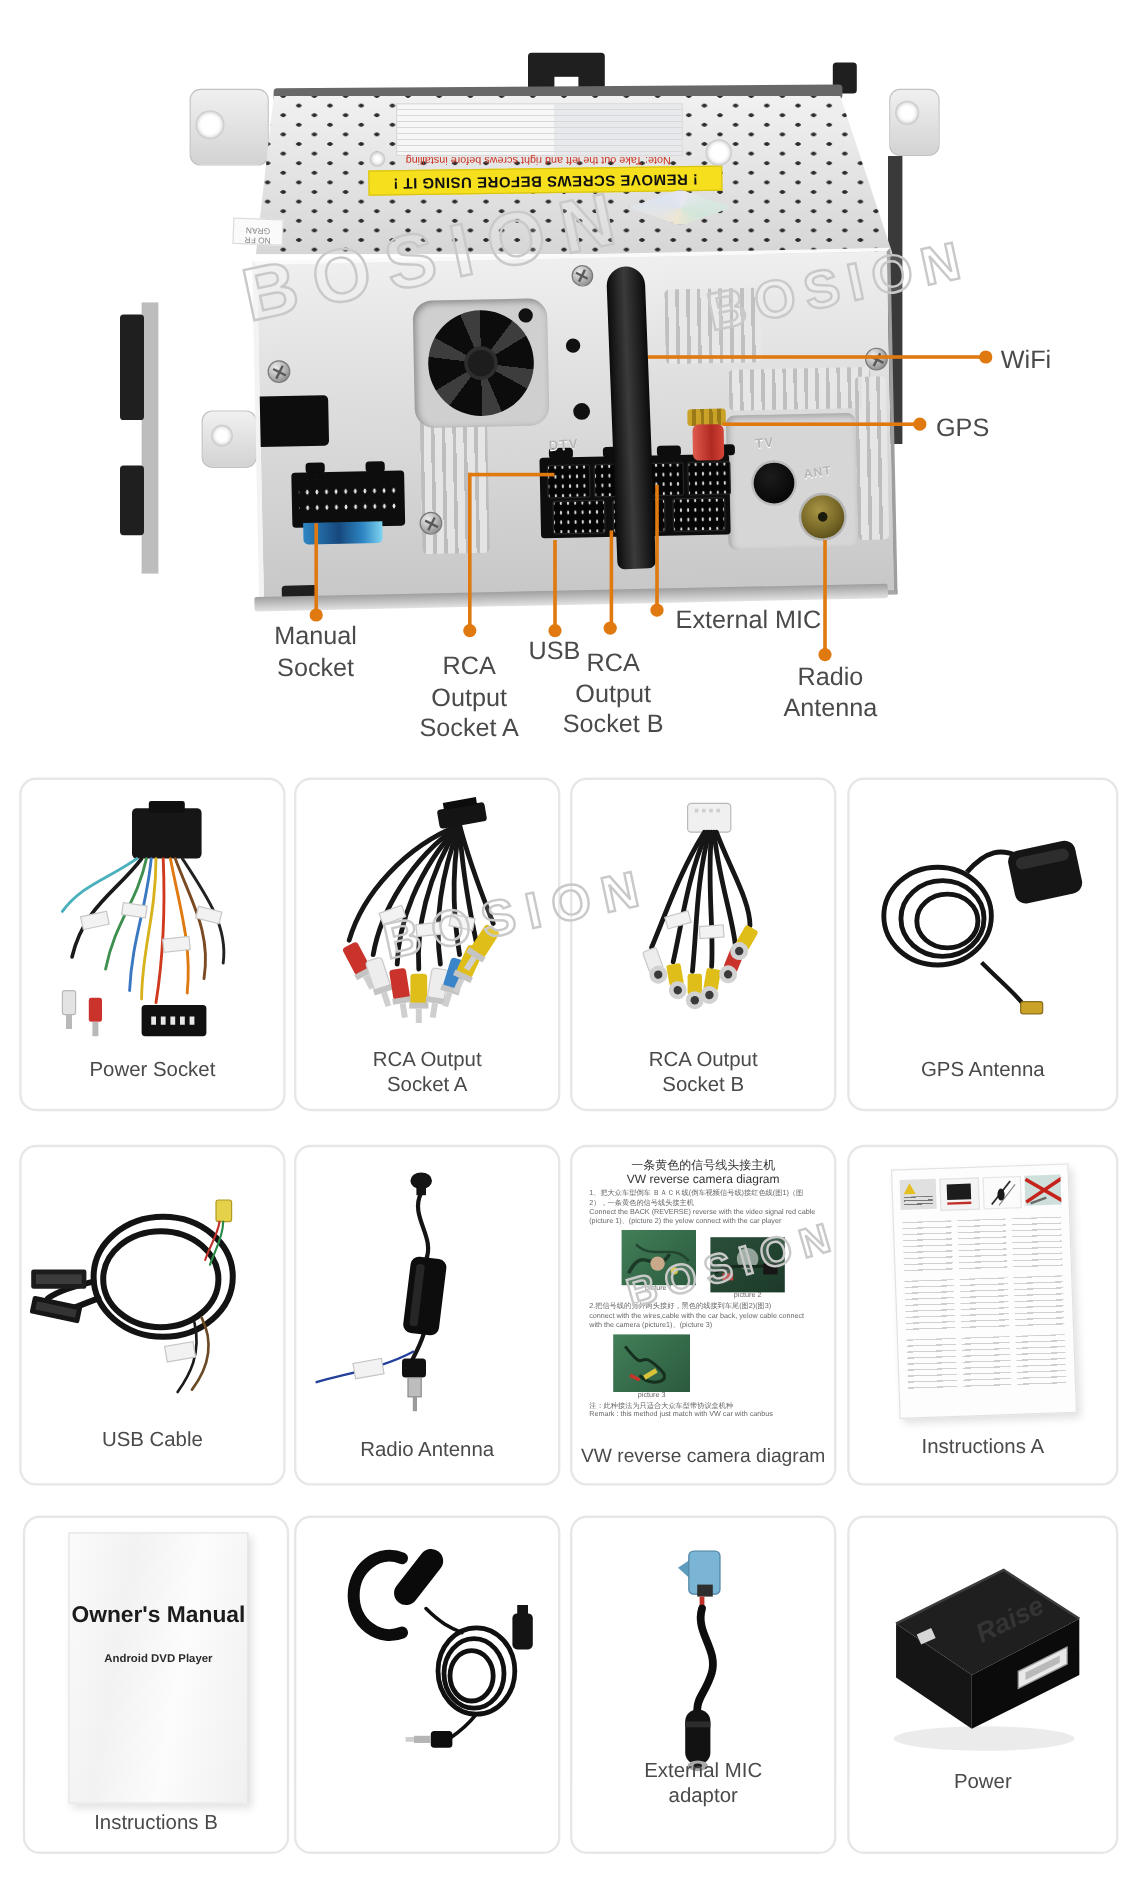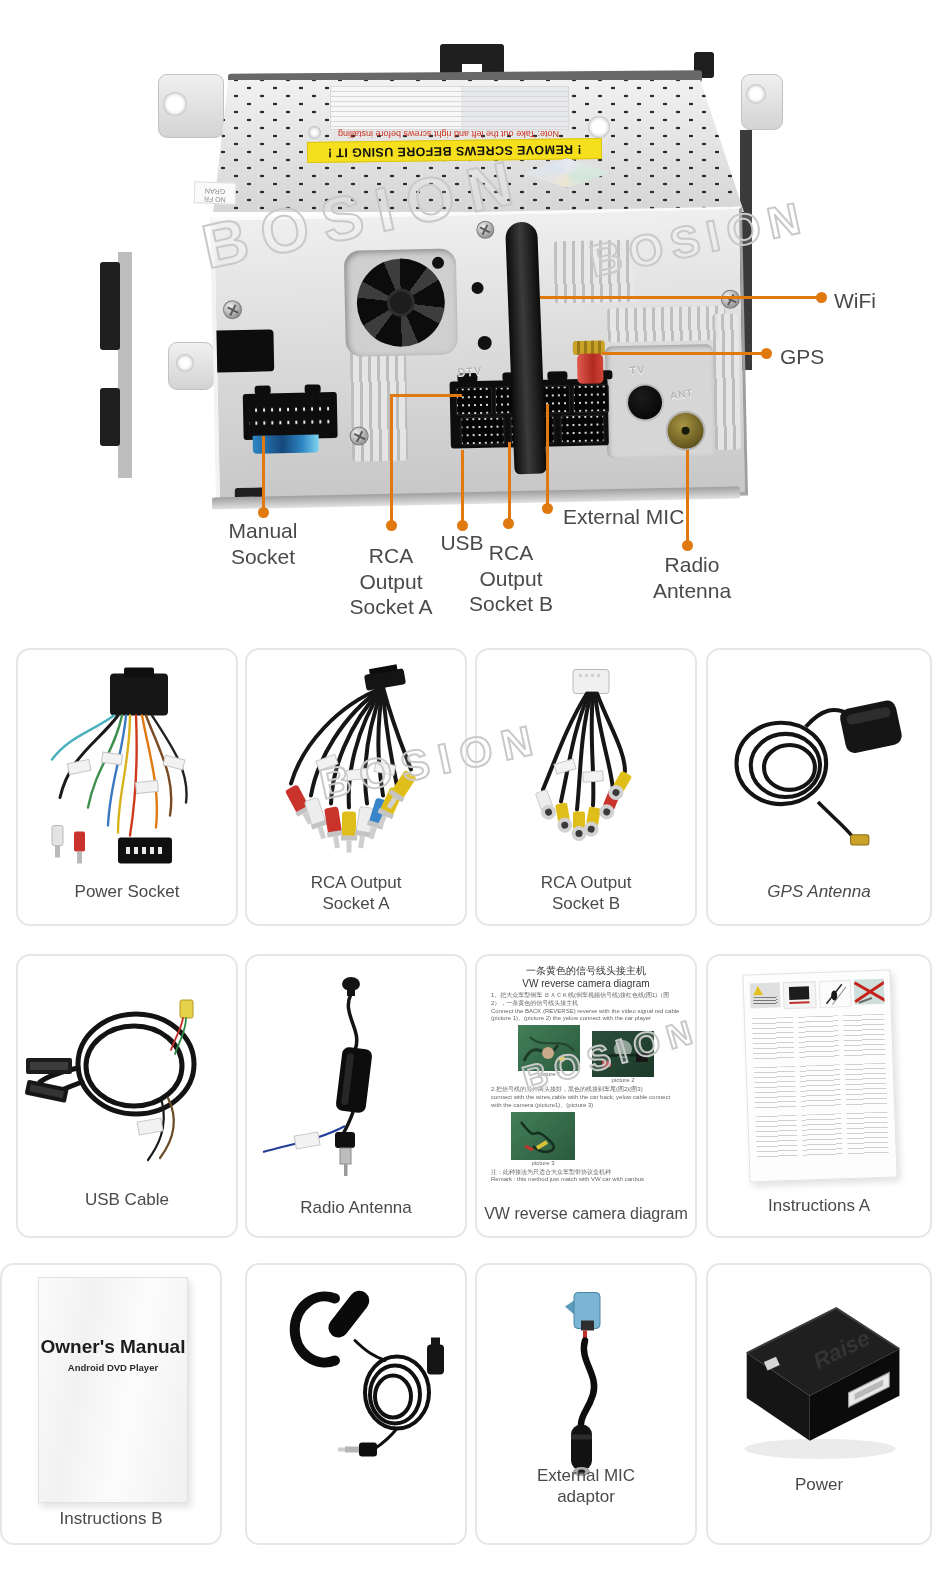--- a/index.html
+++ b/index.html
@@ -65,21 +65,21 @@
   .vw-title{font-size:10px;text-align:center;color:#333;}
   .vw-step{font-size:6px;color:#666;line-height:1.3;margin:3px 8px 0;}
   .vw-photos{display:flex;justify-content:center;gap:12px;margin-top:2px;}
   .vw-thumb{width:62px;height:46px;background:linear-gradient(135deg,#427f58,#2b5a3e);}
   .vw-piccap{font-size:6px;color:#666;text-align:center;}
   
   .sheet{position:absolute;background:#fdfdfd;border:1px solid #e2e2e2;box-shadow:3px 4px 7px rgba(0,0,0,.12);}
   .ia-thumb{width:31px;height:25px;position:relative;overflow:hidden;}
   .ia-block{height:44px;background:repeating-linear-gradient(180deg,#ababab 0 1px, rgba(0,0,0,0) 1px 5px);opacity:.55;}
   .bk-title{font-weight:bold;font-size:19px;color:#1c1c1c;text-align:center;margin-top:58px;}
-  .bk-sub{font-weight:bold;font-size:9.5px;color:#2b2b2b;text-align:center;margin-top:4px;}
+  .bk-sub{font-weight:bold;font-size:9.5px;color:#2b2b2b;text-align:center;margin-top:19px;}
 </style>
 </head>
 <body>
 
 <div id="device">
   <div class="abs" style="left:740px;top:130px;width:12px;height:240px;background:#3a3a3a;"></div>
   <div class="abs blacktab" style="left:440px;top:44px;width:64px;height:36px;">
     <div class="abs" style="left:22px;top:20px;width:20px;height:16px;background:#fff;"></div>
   </div>
   <div class="abs blacktab" style="left:694px;top:52px;width:20px;height:26px;"></div>
@@ -370,21 +370,21 @@
       <ellipse cx="80" cy="102" rx="25" ry="22"></ellipse>
       <path d="M96 62 C 112 44,124 42,140 50"></path>
       <path d="M108 136 C 124 152,134 160,142 170" stroke-width="3.5"></path>
     </g>
     <g transform="rotate(-12 160 62)">
       <rect x="132" y="40" width="56" height="44" rx="9" fill="#151515"></rect>
       <rect x="138" y="46" width="44" height="10" rx="5" fill="#2d2d2d"></rect>
     </g>
     <rect x="140" y="168" width="18" height="10" rx="2" fill="#c9a227" stroke="#8a6d1a"></rect>
   </svg>
-  <div class="cap" style="bottom:22px;font-style:italic;">GPS Antenna</div>
+  <div class="cap" style="bottom:22px;">GPS Antenna</div>
 </div>
 
 <div class="card" style="left:16px;top:954px;height:280px;">
   <svg class="photo" viewBox="0 0 218 210">
     <g fill="none" stroke="#131313" stroke-width="5" stroke-linecap="round">
       <ellipse cx="118" cy="92" rx="58" ry="50"></ellipse>
       <ellipse cx="116" cy="94" rx="48" ry="40"></ellipse>
       <path d="M60 96 C 42 100,30 104,22 110"></path>
       <path d="M64 110 C 48 116,38 120,30 124"></path>
     </g>
@@ -501,21 +501,21 @@
       <div class="ia-block"></div>
       <div class="ia-block"></div>
       <div class="ia-block"></div>
       <div class="ia-block"></div>
       <div class="ia-block"></div>
     </div>
   </div>
   <div class="cap" style="bottom:20px;">Instructions A</div>
 </div>
 
-<div class="card" style="left:0;top:1263px;height:278px;">
+<div class="card" style="left:19px;top:1263px;height:278px;">
   <div class="sheet" style="left:36px;top:12px;width:148px;height:224px;background:linear-gradient(100deg,#fbfbfb 0%,#f2f2f2 30%,#fcfcfc 60%,#f0f0f0 100%);">
     <div class="bk-title">Owner's Manual</div>
     <div class="bk-sub">Android DVD Player</div>
   </div>
   <div class="cap" style="bottom:14px;">Instructions B</div>
 </div>
 
 <div class="card" style="left:245px;top:1263px;height:278px;">
   <svg class="photo" viewBox="0 0 218 205" style="height:calc(100% - 70px);">
     <path d="M88 32 A30 33 0 1 0 88 94" fill="none" stroke="#0c0c0c" stroke-width="10" stroke-linecap="round"></path>

